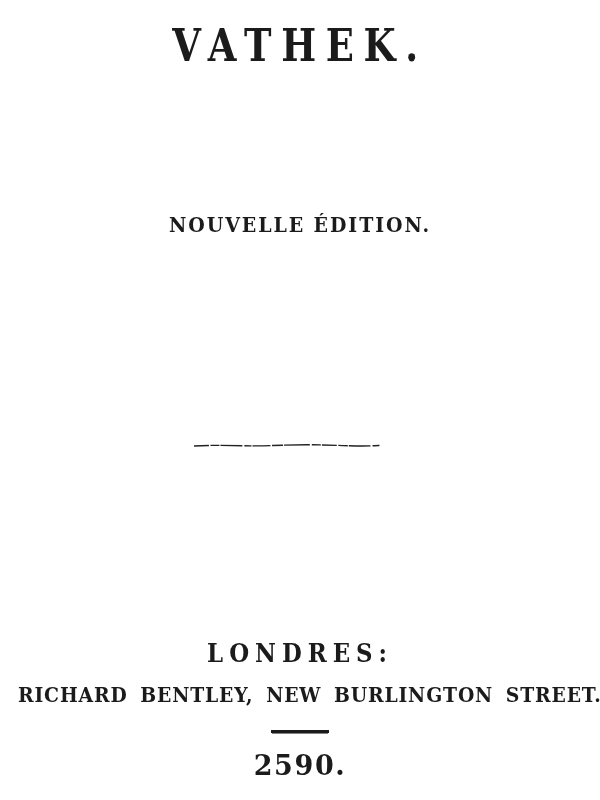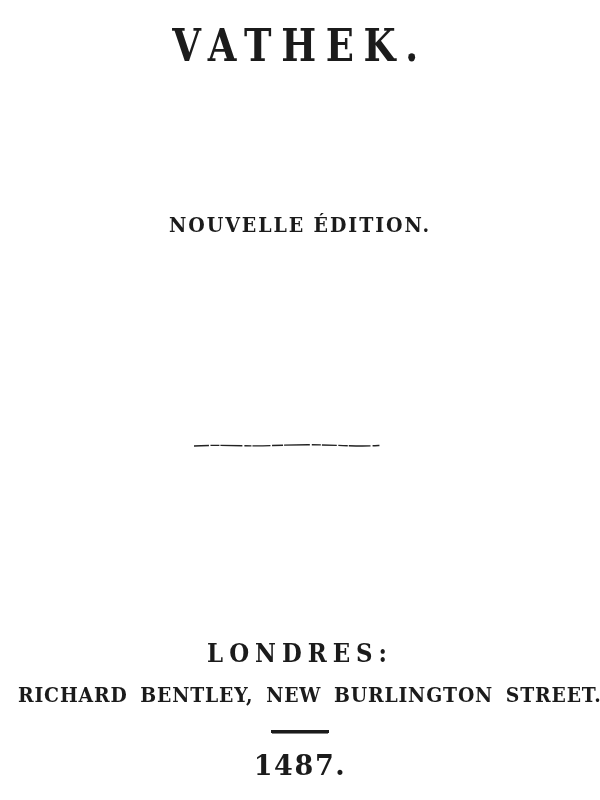--- a/index.html
+++ b/index.html
@@ -93,15 +93,15 @@
   <svg class="rule-thin" viewBox="0 0 188 8" preserveAspectRatio="none" aria-hidden="true">
     <path d="M1,5 C 25,3.4 50,5.6 78,4.6 S 120,3.4 150,4.6 182,4.2 187,4.6" fill="none" stroke="#222222" stroke-width="1.4" stroke-dasharray="15 1.5 9 1 22 2 7 1 18 1.5 11 1 26 2 9 1"></path>
   </svg>
 
   <div class="line city">LONDRES:</div>
 
   <div class="line publisher">RICHARD BENTLEY, NEW BURLINGTON STREET.</div>
 
   <div class="rule-short"></div>
 
-  <div class="line year">1487.</div>
+  <div class="line year">2590.</div>
 
 </div>
 
 </body></html>

